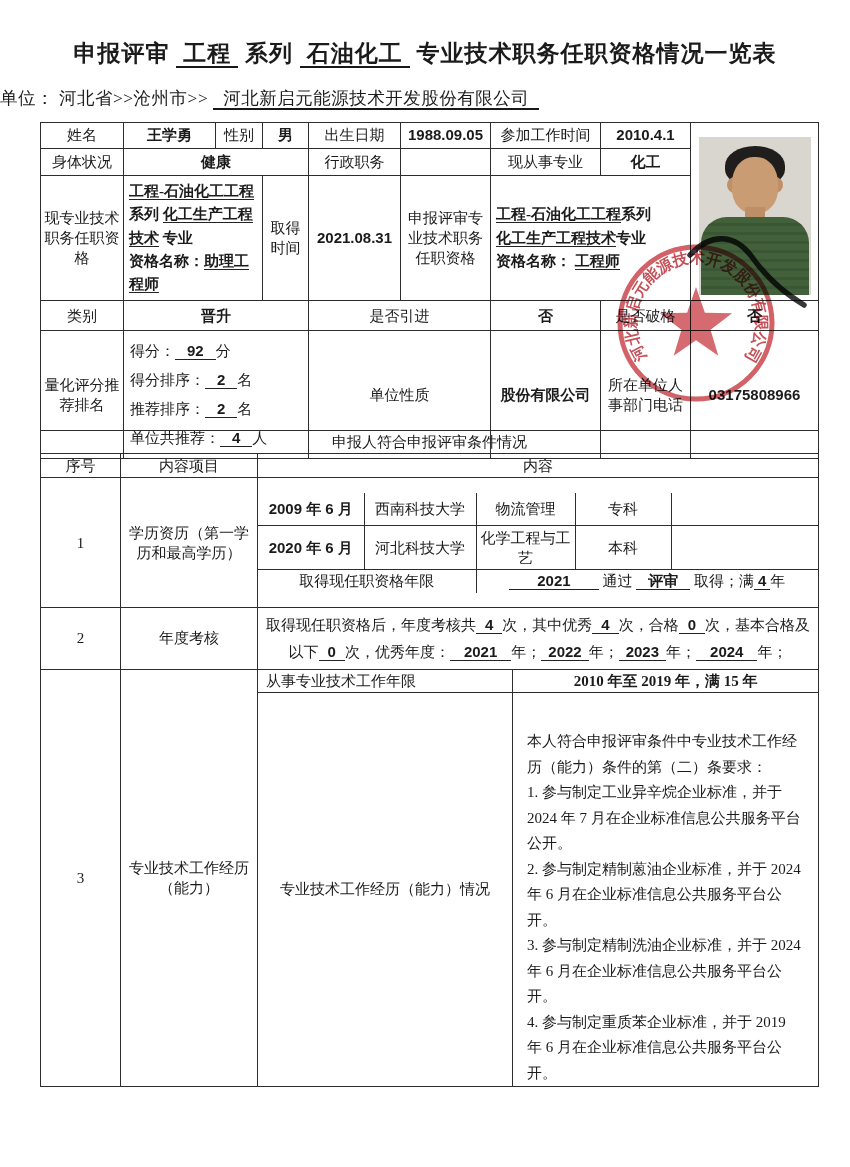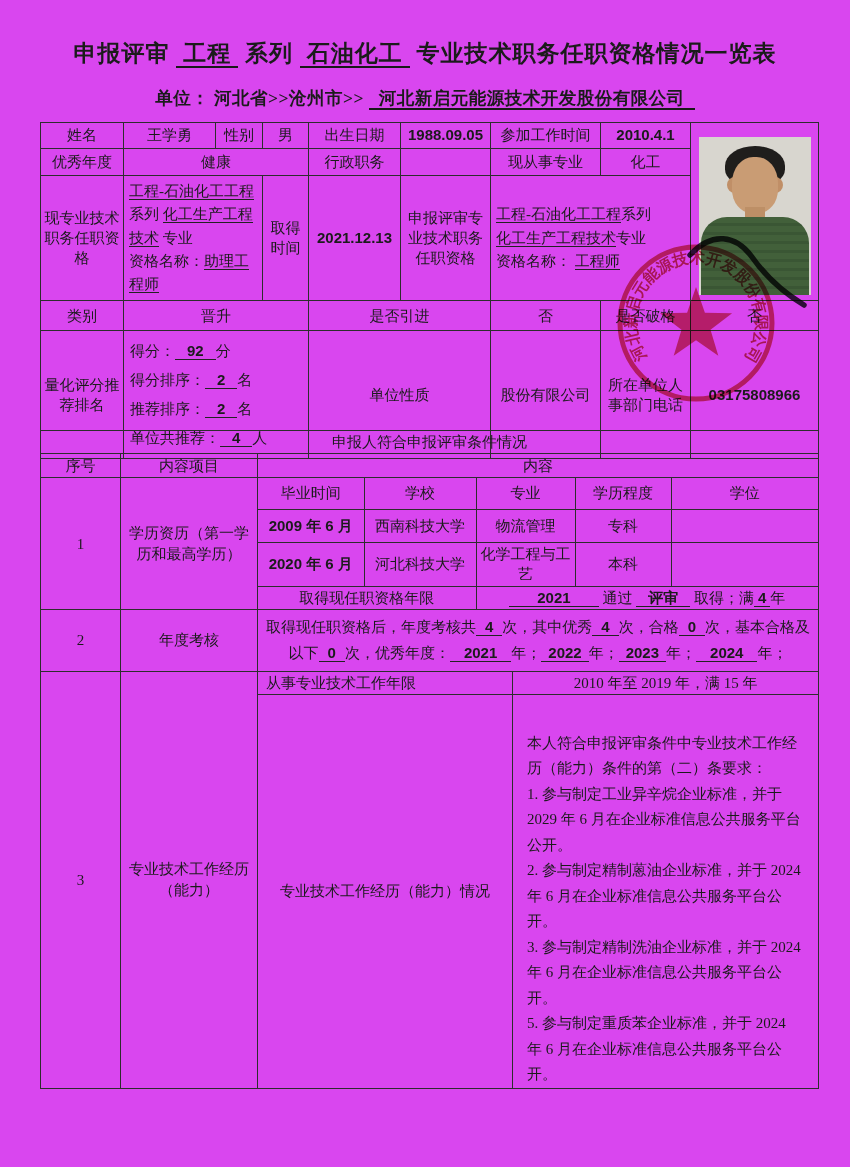--- a/index.html
+++ b/index.html
@@ -1,40 +1,40 @@
 <!DOCTYPE html>
 <html><head>
 <meta charset="utf-8">
 <style>
   html,body{margin:0;padding:0;background:#e9e9e7;}
-  #page{position:relative;width:850px;height:1167px;background:#d946ef;margin:0 auto;
+  #page{position:relative;width:850px;height:1167px;background:#ffffff;margin:0 auto;
         font-family:"Liberation Serif","DejaVu Serif",serif;color:#1b1b1b;overflow:hidden;}
   
   .title{position:absolute;left:0;top:38px;width:100%;text-align:center;
          font-size:23px;font-weight:700;letter-spacing:1px;}
-  .subtitle{position:absolute;left:0;top:86px;width:100%;text-align:center;
-            font-size:17.5px;font-weight:700;letter-spacing:.5px;}
+  .subtitle{position:absolute;left:0;top:86px;width:100%;text-align:left;
+            font-size:17.5px;font-weight:400;letter-spacing:.5px;}
   .tu{border-bottom:2px solid #181818;padding:0 7px;}
   .tu2{border-bottom:2px solid #181818;padding:0 10px;}
   
   table{border-collapse:collapse;table-layout:fixed;}
   .tbl{position:absolute;left:40px;width:778px;}
   .tbl td{border:1.6px solid #2d2d2d;font-size:15px;text-align:center;
           vertical-align:middle;padding:1px 3px;line-height:1.35;overflow:hidden;}
   #t1{top:122px;}
   #t2{top:430px;}
   .host{padding:0 !important;}
   .inner{width:100%;height:100%;}
   .inner td{border:1.6px solid #2d2d2d;}
   .inner tr:first-child>td{border-top:none;}
   .inner tr:last-child>td{border-bottom:none;}
   .inner td:first-child{border-left:none;}
   .inner td:last-child{border-right:none;}
   
-  .fill{font-weight:400;}
+  .fill{font-weight:700;}
   .num{font-family:"Liberation Sans","DejaVu Sans",sans-serif;font-weight:700;}
   .ul{border-bottom:1.6px solid #222;margin-top:32px;}
   .uv{border-bottom:1.6px solid #222;padding:0 12px;font-weight:700;
       font-family:"Liberation Sans","DejaVu Sans",sans-serif;}
   .left{text-align:left !important;padding-left:8px !important;}
   .qualcell{text-align:left !important;padding:4px 5px !important;line-height:1.55 !important;}
   .scorecell{text-align:left !important;padding:6px 6px !important;line-height:1.85 !important;}
   .bodycell{text-align:left !important;vertical-align:top !important;
             padding:36px 14px 0 14px !important;line-height:1.7 !important;}
   .bodycell p{margin:0;}
@@ -103,38 +103,38 @@
         <div class="photo">
           <div class="ph-hair"></div>
           <div class="ph-ears"></div>
           <div class="ph-face2"></div>
           <div class="ph-neck"></div>
           <div class="ph-shirt"></div>
         </div>
       </td>
     </tr>
     <tr style="height:27px">
-      <td>优秀年度</td>
+      <td>身体状况</td>
       <td colspan="3" class="fill">健康</td>
       <td>行政职务</td>
       <td></td>
       <td>现从事专业</td>
       <td class="fill">化工</td>
     </tr>
     <tr style="height:125px">
       <td>现专业技术职务任职资格</td>
       <td colspan="2" class="qualcell fill">
         <span class="ul">工程-石油化工工程</span>
         <span>系列</span>
         <span class="ul">化工生产工程技术</span>
         <span>专业</span><br>
         <span>资格名称：</span><span class="ul">助理工程师</span>
       </td>
       <td>取得时间</td>
-      <td class="num">2021.12.13</td>
+      <td class="num">2021.08.31</td>
       <td>申报评审专业技术职务任职资格</td>
       <td colspan="2" class="qualcell fill">
         <span class="ul">工程-石油化工工程</span><span>系列</span><br>
         <span class="ul">化工生产工程技术</span><span>专业</span><br>
         <span>资格名称：</span> <span class="ul">工程师</span>
       </td>
     </tr>
     <tr style="height:30px">
       <td>类别</td>
       <td colspan="3" class="fill">晋升</td>
@@ -181,27 +181,20 @@
       <td class="host">
         <table class="inner">
           <colgroup>
             <col style="width:106px">
                 <col style="width:112px">
                 <col style="width:99px">
             <col style="width:96px">
                 <col>
           </colgroup>
           <tbody>
-                <tr style="height:31px">
-            <td>毕业时间</td>
-            <td>学校</td>
-            <td>专业</td>
-            <td>学历程度</td>
-            <td>学位</td>
-          </tr>
           <tr style="height:33px">
             <td class="num">2009 年 6 月</td>
             <td>西南科技大学</td>
             <td>物流管理</td>
             <td>专科</td>
             <td></td>
           </tr>
           <tr style="height:44px">
             <td class="num">2020 年 6 月</td>
             <td>河北科技大学</td>
@@ -238,24 +231,24 @@
         <table class="inner">
           <tbody>
                 <tr style="height:22px">
             <td class="left" style="width:243px">从事专业技术工作年限</td>
             <td colspan="3" class="fill">2010 年至 2019 年，满 15 年</td>
           </tr>
           <tr style="height:334px">
             <td style="width:133px">专业技术工作经历（能力）情况</td>
             <td colspan="3" class="bodycell">
               <p>本人符合申报评审条件中专业技术工作经历（能力）条件的第（二）条要求：</p>
-              <p>1. 参与制定工业异辛烷企业标准，并于 2029 年 6 月在企业标准信息公共服务平台公开。</p>
+              <p>1. 参与制定工业异辛烷企业标准，并于 2024 年 7 月在企业标准信息公共服务平台公开。</p>
               <p>2. 参与制定精制蒽油企业标准，并于 2024 年 6 月在企业标准信息公共服务平台公开。</p>
               <p>3. 参与制定精制洗油企业标准，并于 2024 年 6 月在企业标准信息公共服务平台公开。</p>
-              <p>5.  参与制定重质苯企业标准，并于 2024 年 6 月在企业标准信息公共服务平台公开。</p>
+              <p>4.  参与制定重质苯企业标准，并于 2019 年 6 月在企业标准信息公共服务平台公开。</p>
             </td>
           </tr>
         </tbody>
             </table>
       </td>
     </tr>
   </tbody>
     </table>
 
   <svg class="stamp" viewBox="0 0 200 200">

